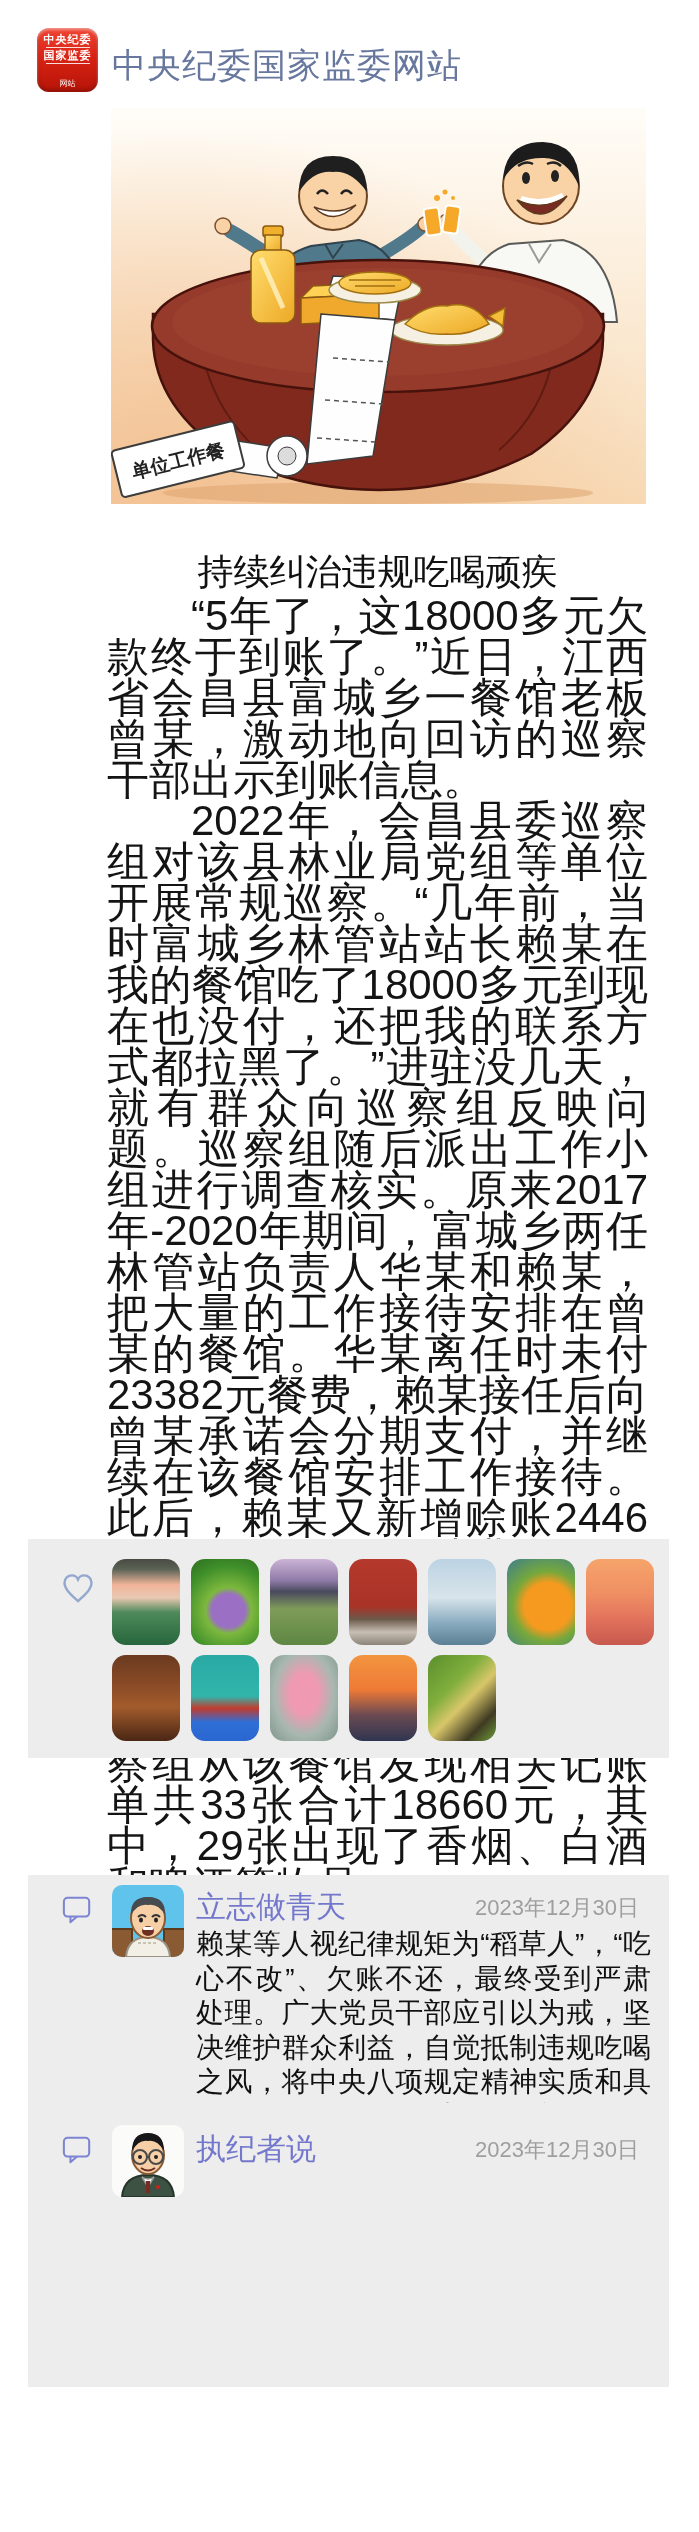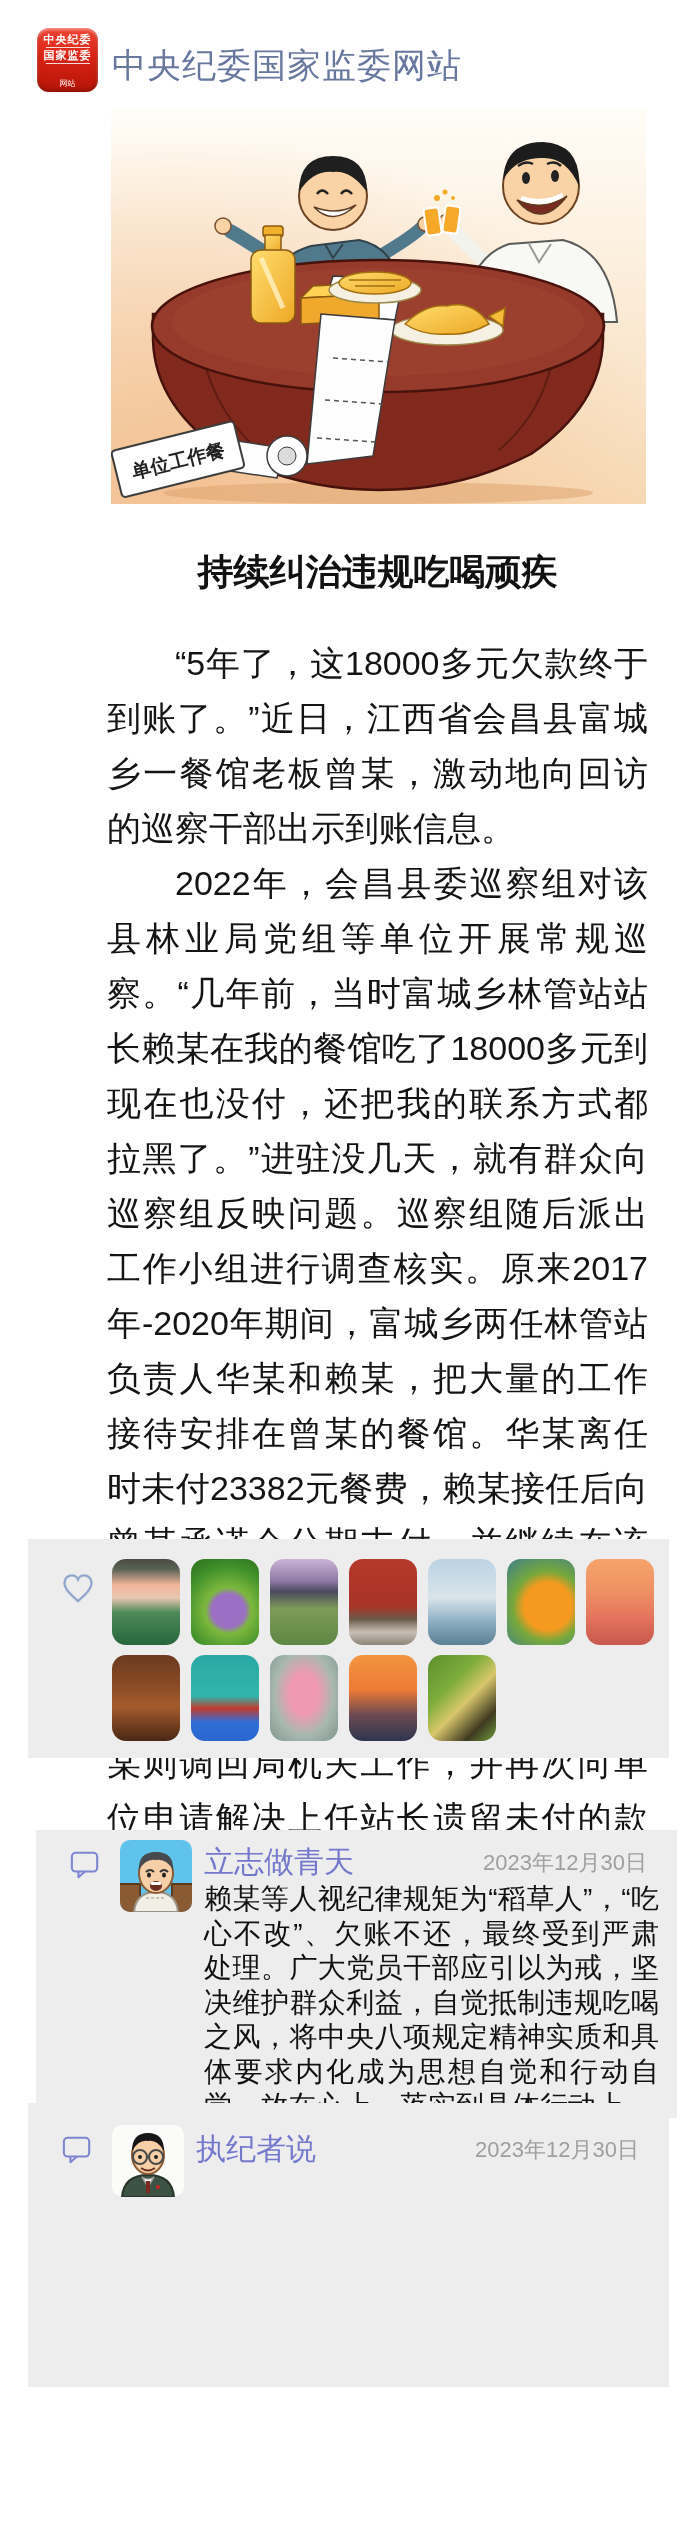--- a/index.html
+++ b/index.html
@@ -14,22 +14,22 @@
   .app-icon .l1,.app-icon .l2{font-size:11px;font-weight:bold;letter-spacing:1px;line-height:15px;}
   .app-icon .sep{width:44px;height:1px;background:rgba(255,255,255,.85);}
   .app-icon .l3{font-size:8px;line-height:11px;margin-top:14px;opacity:.95;}
   .app-title{position:absolute;left:112px;top:43px;font-size:34px;color:#67779e;letter-spacing:1px;}
 
   
   .illus{position:absolute;left:111px;top:108px;width:535px;height:396px;}
 
   
   .art-title{position:absolute;left:107px;top:548px;width:541px;text-align:center;
-    font-size:36px;font-weight:bold;color:#111;}
-  .article{position:absolute;left:107px;top:636px;width:541px;font-size:34px;line-height:55px;
+    font-size:36px;font-weight:normal;color:#111;}
+  .article{position:absolute;left:107px;top:595px;width:541px;font-size:42px;line-height:41px;
     color:#141414;text-align:justify;}
   .article p{margin:0;text-indent:2em;}
   .timestamp{position:absolute;left:111px;top:1498px;font-size:28px;color:#9c9c9c;margin-top:36px;}
 
   
   .gallery{position:absolute;left:28px;top:1539px;width:641px;height:219px;background:#ededed;}
   .heart{position:absolute;left:34px;top:34px;width:32px;height:32px;}
   .thumbs-row{position:absolute;left:84px;display:flex;gap:11px;}
   .row1{top:20px;}
   .row2{top:116px;}
@@ -42,21 +42,21 @@
   .t6{background:radial-gradient(circle at 60% 55%,#f59a1f 0 38%,#76a83c 56%,#3c7e8c 100%);}
   .t7{background:linear-gradient(180deg,#f6a46b 0%,#ef8f63 40%,#e2725c 70%,#c7584e 100%);}
   .t8{background:linear-gradient(180deg,#6b3a20 0%,#8a4b26 35%,#a35b2c 60%,#4a2715 100%);}
   .t9{background:linear-gradient(180deg,#2aa9a4 0%,#30b5ab 48%,#c23b2e 62%,#2f6fd6 78%,#2a66d0 100%);}
   .t10{background:radial-gradient(ellipse at 50% 45%,#ef9ab2 0 30%,#a8b8b0 62%,#7e958c 100%);}
   .t11{background:linear-gradient(180deg,#f2953f 0%,#ef7a36 40%,#6b4a52 70%,#2e3550 100%);}
   .t12{background:linear-gradient(135deg,#5c8f2e 0%,#7fae3c 35%,#d8c66a 55%,#3f3a22 80%,#6d9c3a 100%);}
 
   
   .card{position:absolute;left:28px;width:641px;background:#ededed;}
-  .card1{top:1830px;height:288px;margin-left:8px;}
+  .card1{top:1875px;height:288px;}
   .card2{top:2103px;height:284px;}
   .bubble{position:absolute;left:34px;top:20px;width:30px;height:30px;}
   .avatar{position:absolute;left:84px;width:72px;height:72px;border-radius:10px;overflow:hidden;}
   .c-name{position:absolute;left:168px;font-size:30px;color:#7478cd;}
   .c-date{position:absolute;right:30px;font-size:22px;color:#9e9e9e;}
   .c-text{position:absolute;left:168px;width:455px;font-size:28px;line-height:34.5px;color:#111;
     text-align:justify;}
 </style>
 </head>
 <body>

